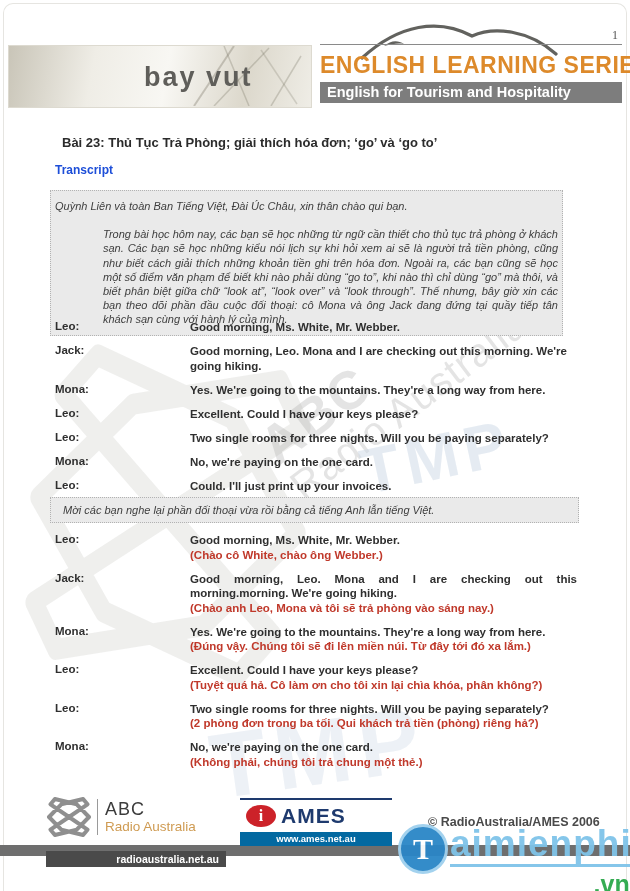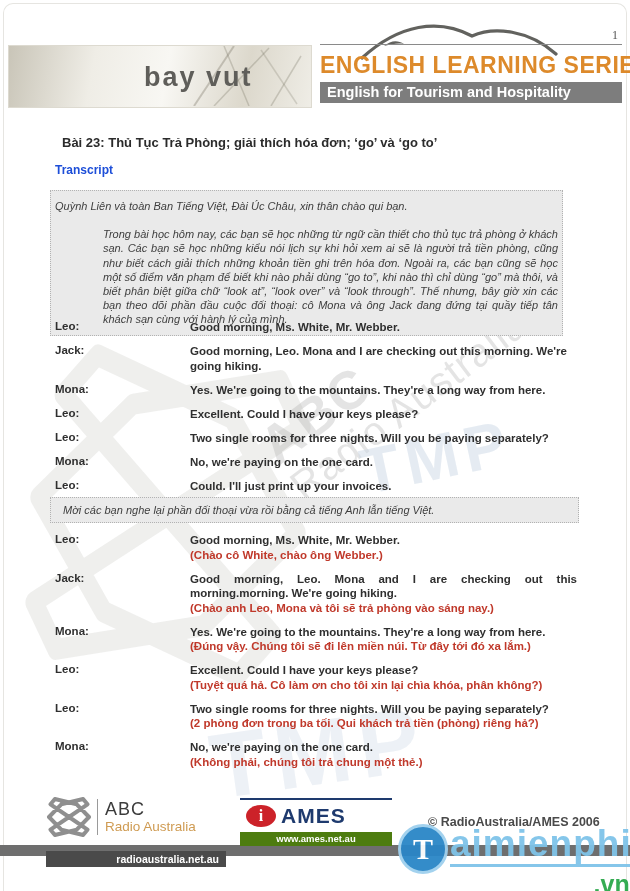--- a/index.html
+++ b/index.html
@@ -67,21 +67,21 @@
   .abc-url{position:absolute;left:46px;top:851px;width:180px;height:16px;background:#4a4a4a;
     color:#fff;font-size:10.5px;font-weight:bold;text-align:right;padding-right:7px;
     box-sizing:border-box;line-height:16px;}
   .ames-block{position:absolute;left:240px;top:798px;width:152px;}
   .ames-rule{border-top:2px solid #1e3a6e;margin-bottom:4px;}
   .ames-row{display:flex;align-items:center;gap:5px;padding-left:6px;}
   .ames-oval{width:30px;height:22px;background:#cc2229;border-radius:50%;
     color:#fff;font-size:16px;font-weight:bold;text-align:center;line-height:22px;
     font-family:"Liberation Serif",serif;}
   .ames-name{font-size:21px;font-weight:bold;color:#1e3a6e;letter-spacing:1px;}
-  .ames-url{margin-top:4px;height:14px;background:#4d7c0f;color:#fff;font-size:9.5px;
+  .ames-url{margin-top:4px;height:14px;background:#0369a1;color:#fff;font-size:9.5px;
     font-weight:bold;text-align:center;line-height:14px;}
   .copyright{position:absolute;left:428px;top:815px;font-size:12.5px;font-weight:bold;color:#4a4a4a;}
 
   .tmp-wm{position:absolute;left:398px;top:824px;display:flex;align-items:flex-start;opacity:.95;}
   .tmp-circle{width:44px;height:44px;border-radius:50%;background:#2a86c7;border:3px solid #9fd0ee;
     color:#fff;font-size:30px;font-weight:bold;text-align:center;line-height:44px;flex:0 0 auto;
     font-family:"Liberation Serif",serif;}
   .tmp-text{font-size:37px;font-weight:bold;color:#7fc4e9;letter-spacing:1px;
     border-bottom:3px solid #7fc4e9;line-height:40px;margin-left:2px;}
   .tmp-vn{position:absolute;right:2px;top:46px;font-size:25px;font-weight:bold;color:#2ba84a;}

